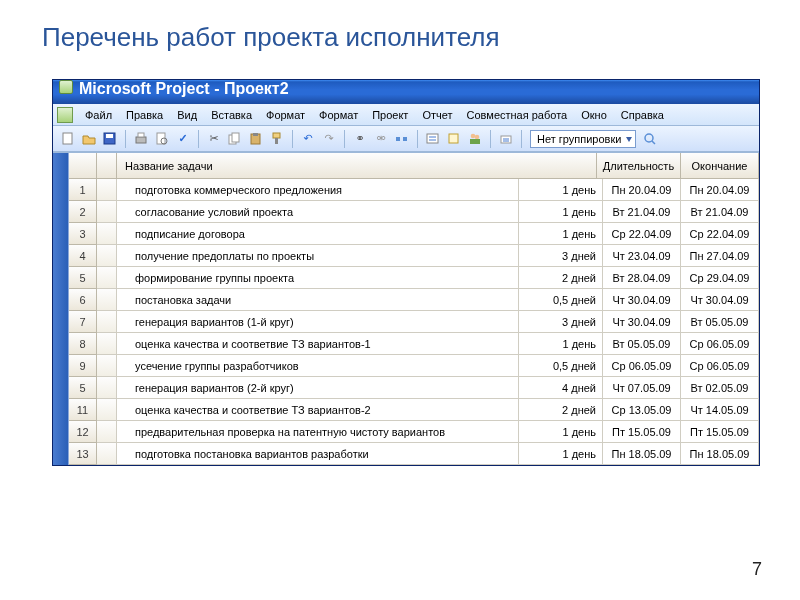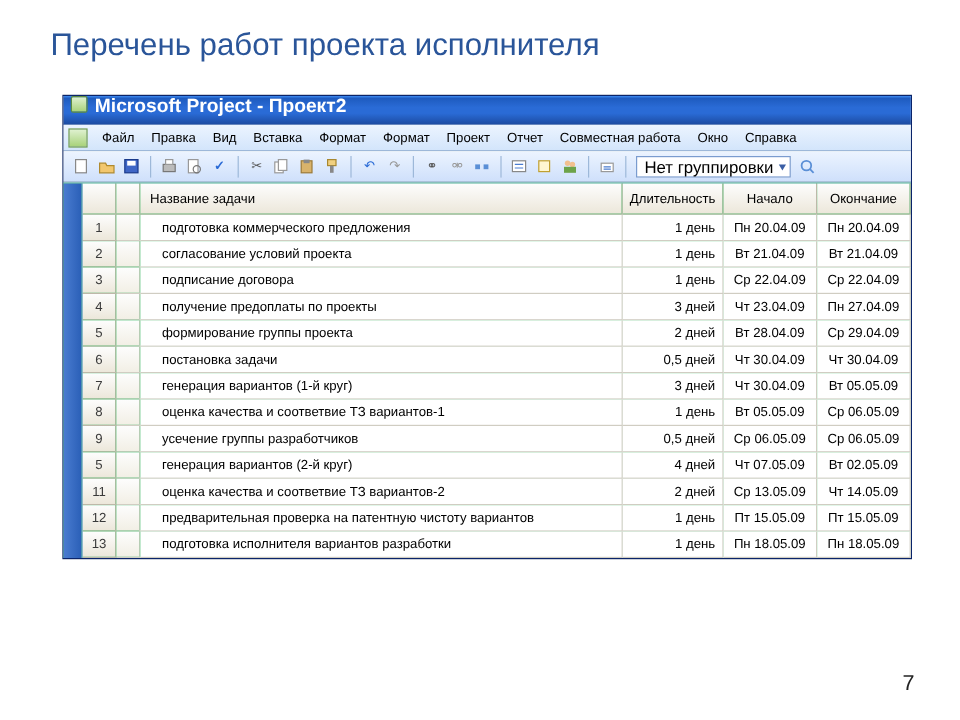--- a/index.html
+++ b/index.html
@@ -87,35 +87,35 @@
     width: 1px; height: 18px;
     background: #9db8d9;
     margin: 0 3px;
   }
   .grouping {
     display: flex; align-items: center;
     border: 1px solid #7a9ccf;
     background: #fff;
     height: 18px;
     padding: 0 14px 0 6px;
-    font-size: 14px;
+    font-size: 11px;
     position: relative;
     margin: 0 2px;
     min-width: 100px;
   }
   .grouping::after {
     content: "";
     position: absolute; right: 3px; top: 6px;
     border-left: 3px solid transparent;
     border-right: 3px solid transparent;
     border-top: 5px solid #3a5ea5;
   }
   .work-area {
     display: flex;
-    background: #22c55e;
+    background: #7f1d1d;
     border-top: 1px solid #9db8d9;
   }
   .side-strip {
     width: 16px;
     background: linear-gradient(to right,#4a7cd0,#2a5fb7);
     border-right: 1px solid #8ba8d9;
   }
   .grid {
     flex: 1;
     display: flex;
@@ -311,21 +311,20 @@
   </div>
 
   <div class="work-area">
     <div class="side-strip"></div>
     <div class="grid">
       <div class="header-row">
         <div class="th th-id"></div>
         <div class="th th-info"></div>
         <div class="th th-name">Название задачи</div>
         <div class="th th-dur">Длительность</div>
-        <div class="th th-start">Начало</div>
         <div class="th th-end">Окончание</div>
       </div>
       <div class="rows" id="rows-container">
           <div class="row">
             <div class="row-id">1</div>
             <div class="info-cell"></div>
             <div class="cell c-name">подготовка коммерческого предложения</div>
             <div class="cell c-dur">1 день</div>
             <div class="cell c-start">Пн 20.04.09</div>
             <div class="cell c-end">Пн 20.04.09</div>
@@ -414,21 +413,21 @@
             <div class="row-id">12</div>
             <div class="info-cell"></div>
             <div class="cell c-name">предварительная проверка на патентную чистоту вариантов</div>
             <div class="cell c-dur">1 день</div>
             <div class="cell c-start">Пт 15.05.09</div>
             <div class="cell c-end">Пт 15.05.09</div>
           </div>
           <div class="row">
             <div class="row-id">13</div>
             <div class="info-cell"></div>
-            <div class="cell c-name">подготовка исполнителя вариантов разработки</div>
+            <div class="cell c-name">подготовка постановка вариантов разработки</div>
             <div class="cell c-dur">1 день</div>
             <div class="cell c-start">Пн 18.05.09</div>
             <div class="cell c-end">Пн 18.05.09</div>
           </div>
         </div>
     </div>
   </div>
 
 </div>
 

